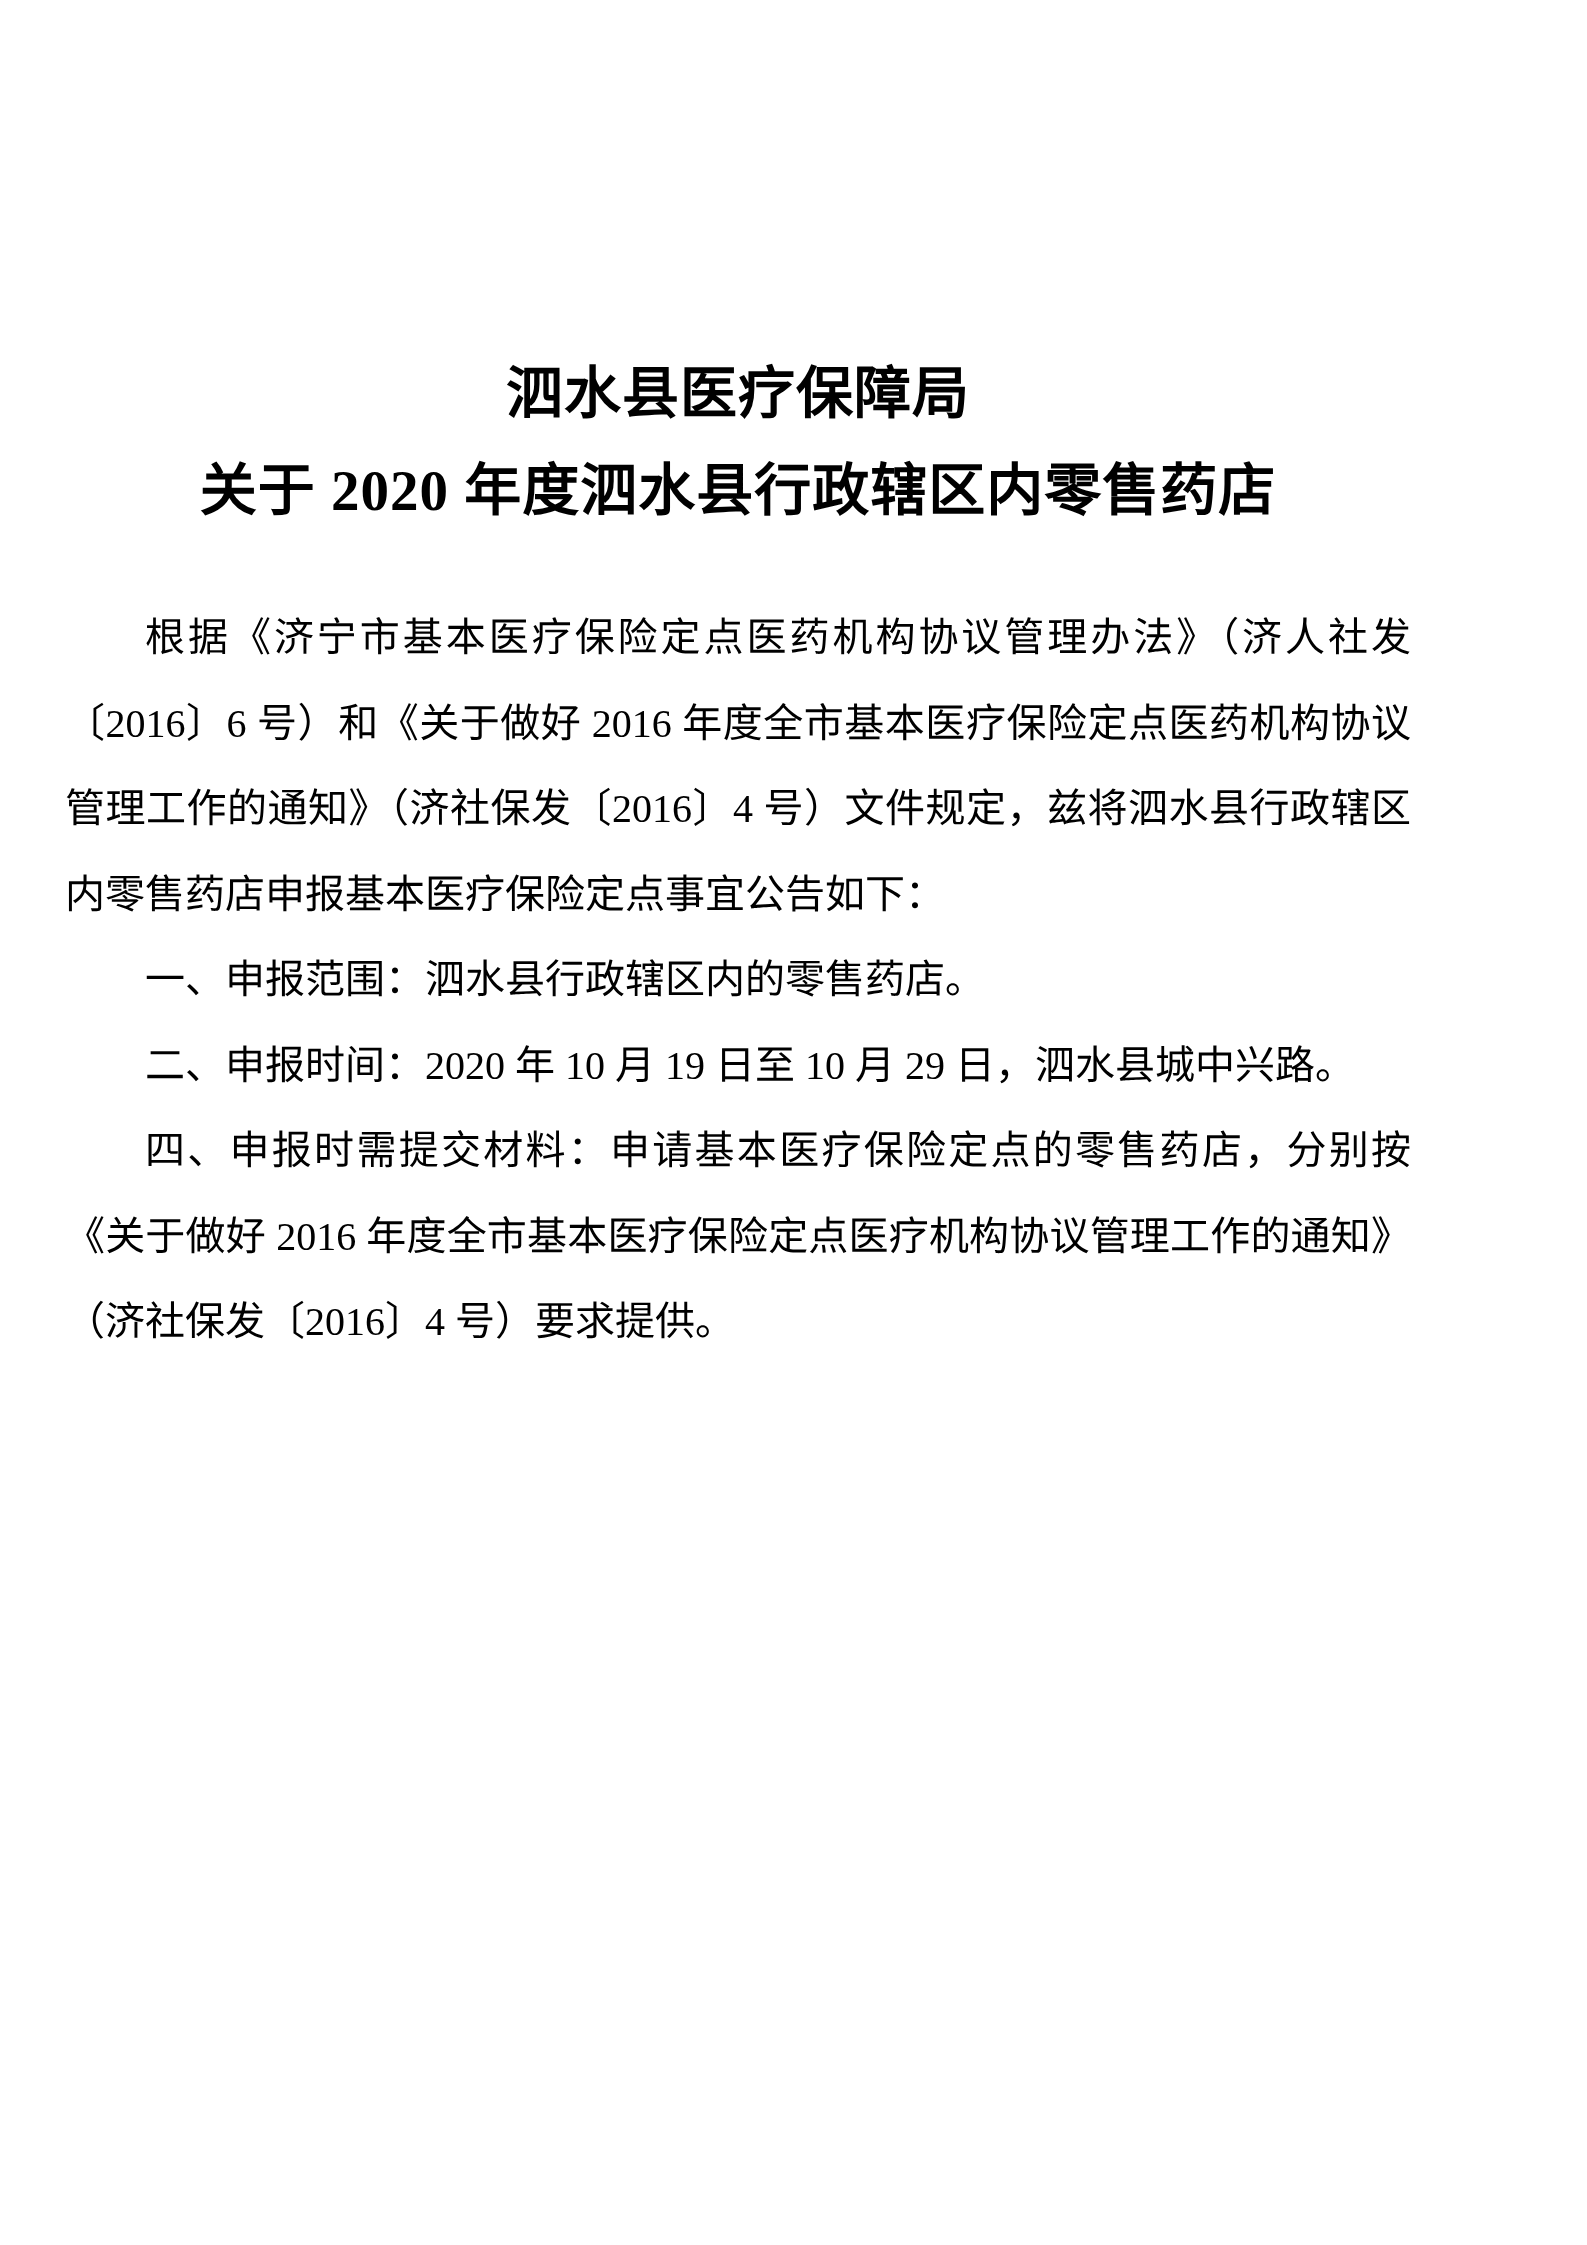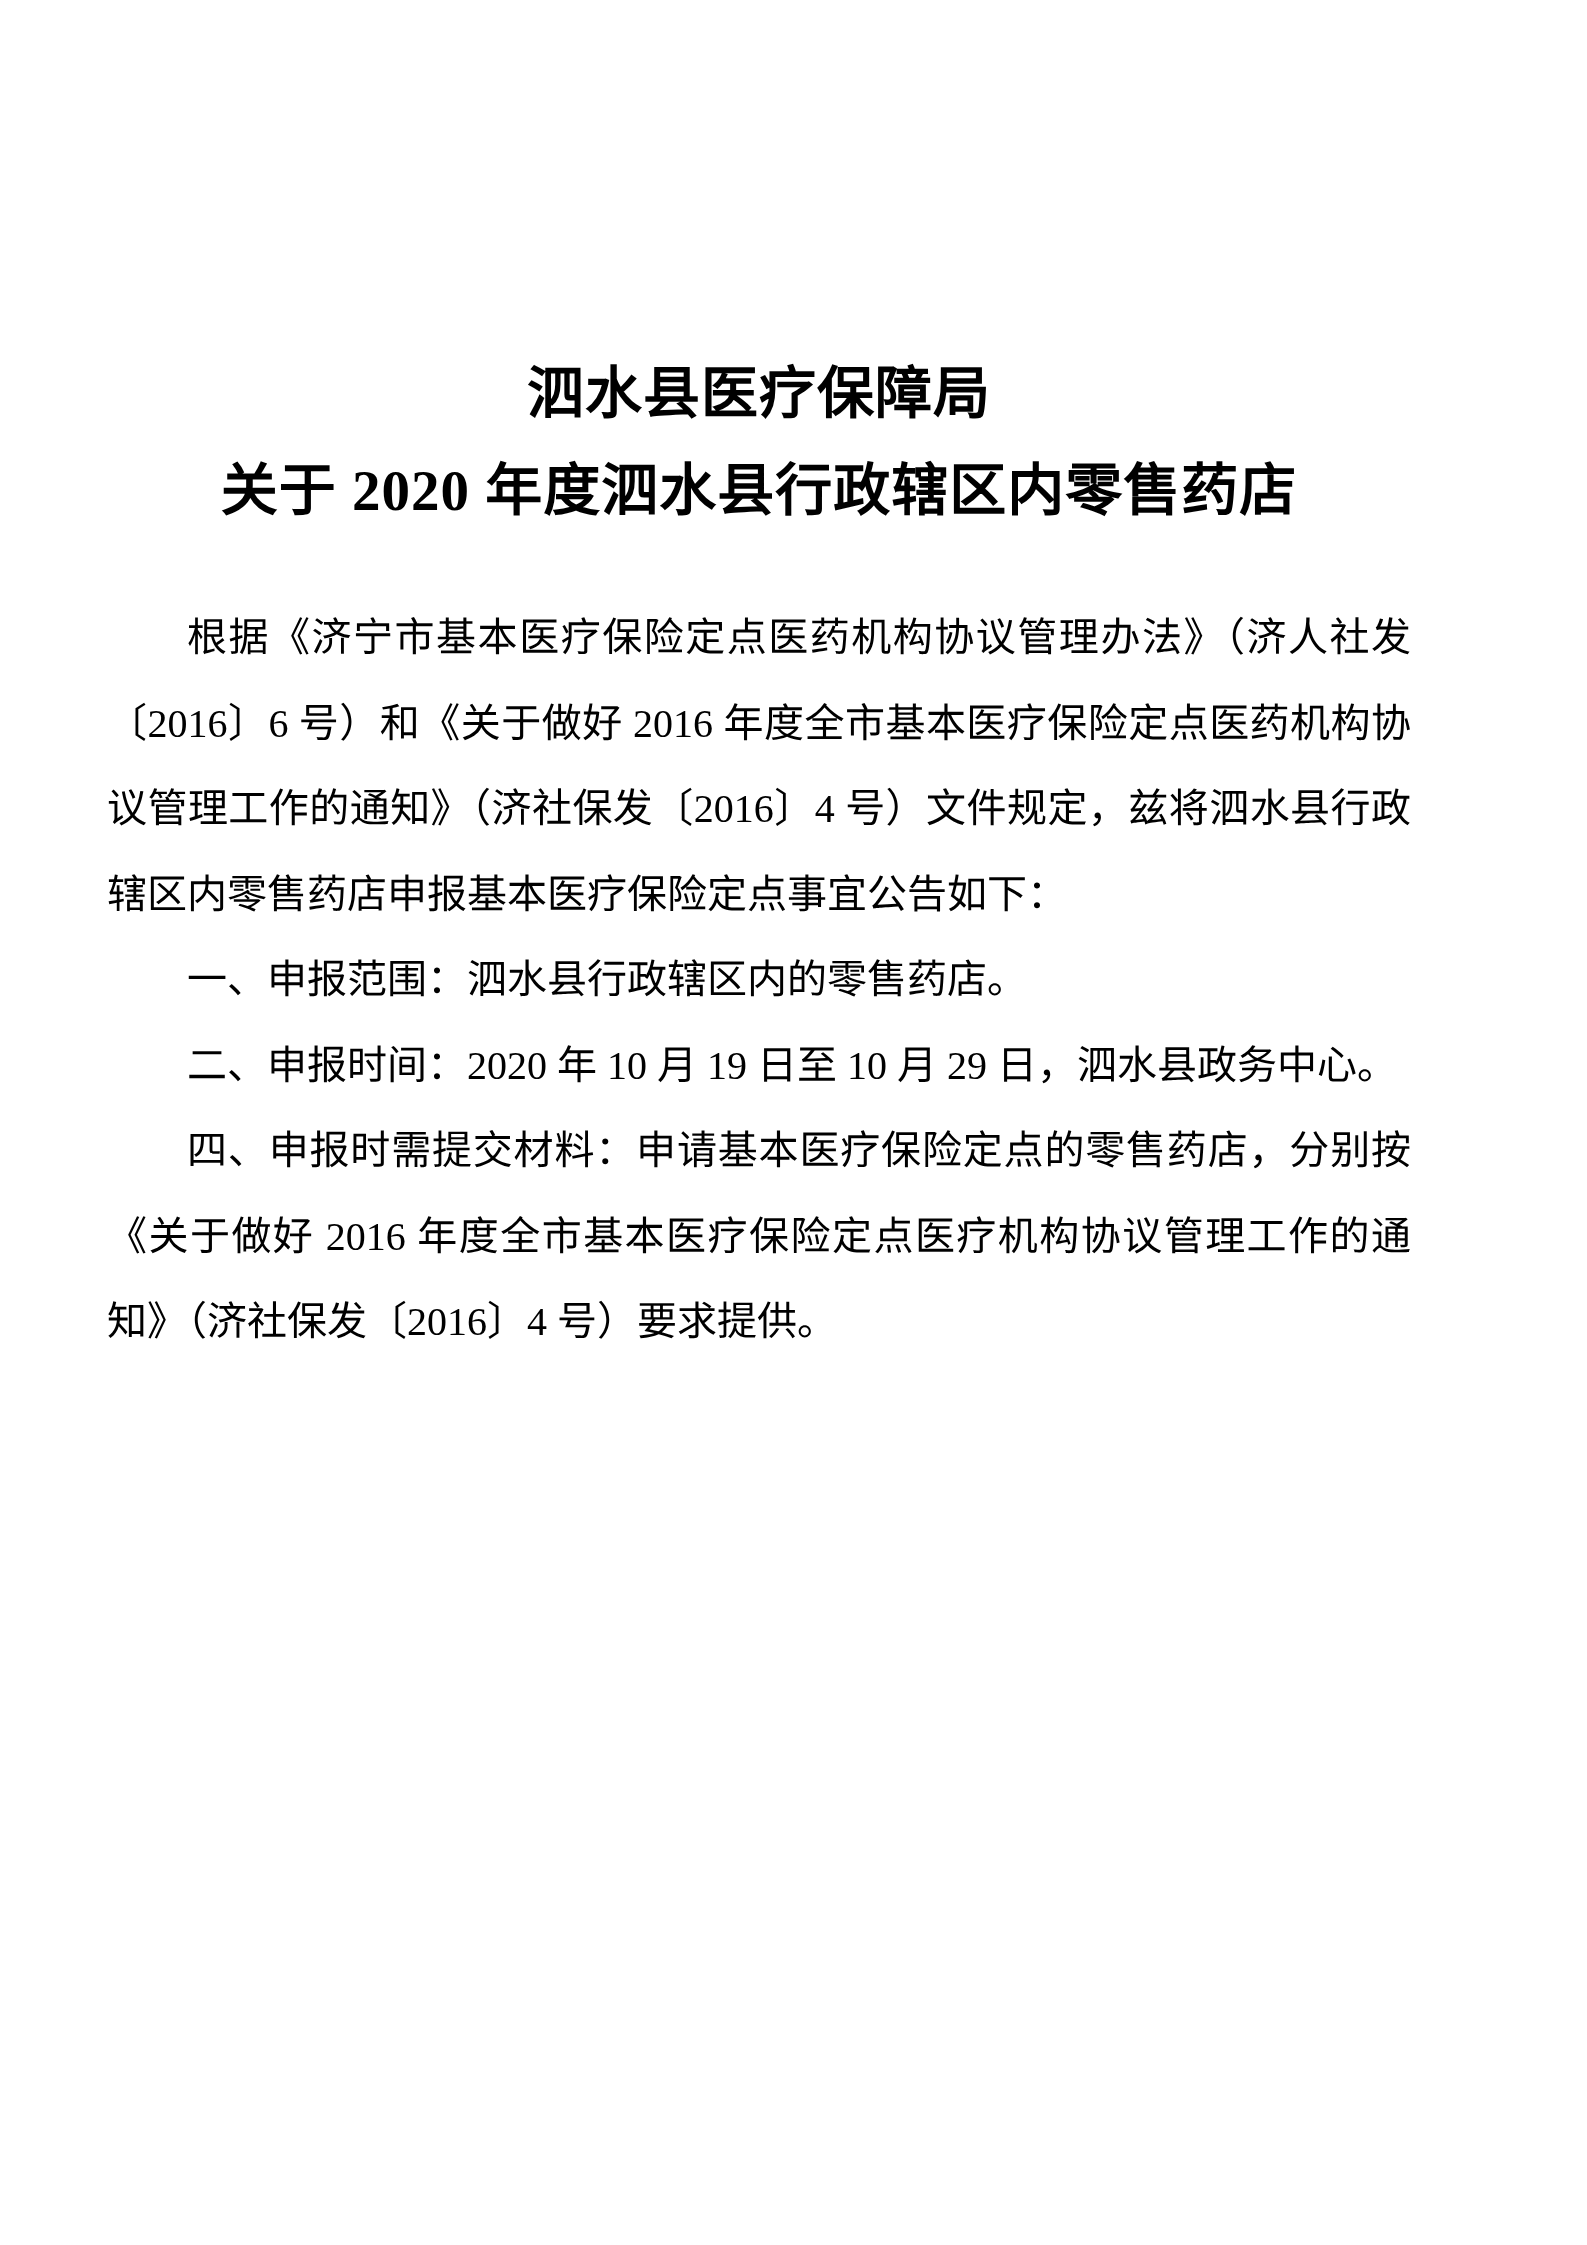--- a/index.html
+++ b/index.html
@@ -6,21 +6,21 @@
     margin: 0;
     padding: 0;
     background: #ffffff;
   }
   .page {
     position: relative;
     width: 1587px;
     height: 2245px;
     background: #ffffff;
     box-sizing: border-box;
-    padding: 345px 176px 0 107px;
+    padding: 345px 176px 0 65px;
     overflow: hidden;
     color: #000000;
     font-family: "Liberation Serif", "DejaVu Serif", serif;
   }
   .doc-title {
     text-align: center;
     font-weight: 700;
     font-size: 57px;
     line-height: 97px;
     letter-spacing: 1px;
@@ -59,21 +59,21 @@
 
     <p class="para">
       <span>根据《济宁市基本医疗保险定点医药机构协议管理办法》（济人社发〔</span><span class="num">2016</span><span>〕</span><span class="num">6</span><span> 号）和《关于做好 </span><span class="num">2016</span><span> 年度全市基本医疗保险定点医药机构协议管理工作的通知》（济社保发〔</span><span class="num">2016</span><span>〕</span><span class="num">4</span><span> 号）文件规定，兹将泗水县行政辖区内零售药店申报基本医疗保险定点事宜公告如下：</span>
     </p>
 
     <p class="para">
       <span>一、申报范围：泗水县行政辖区内的零售药店。</span>
     </p>
 
     <p class="para">
-      <span>二、申报时间：</span><span class="num">2020</span><span> 年 </span><span class="num">10</span><span> 月 </span><span class="num">19</span><span> 日至 </span><span class="num">10</span><span> 月 </span><span class="num">29</span><span> 日，泗水县政务中心。</span>
+      <span>二、申报时间：</span><span class="num">2020</span><span> 年 </span><span class="num">10</span><span> 月 </span><span class="num">19</span><span> 日至 </span><span class="num">10</span><span> 月 </span><span class="num">29</span><span> 日，泗水县城中兴路。</span>
     </p>
 
 
     <p class="para">
       <span>四、申报时需提交材料：申请基本医疗保险定点的零售药店，分别按《关于做好 </span><span class="num">2016</span><span> 年度全市基本医疗保险定点医疗机构协议管理工作的通知》（济社保发〔</span><span class="num">2016</span><span>〕</span><span class="num">4</span><span> 号）要求提供。</span>
     </p>
 
 
 
   </div>

